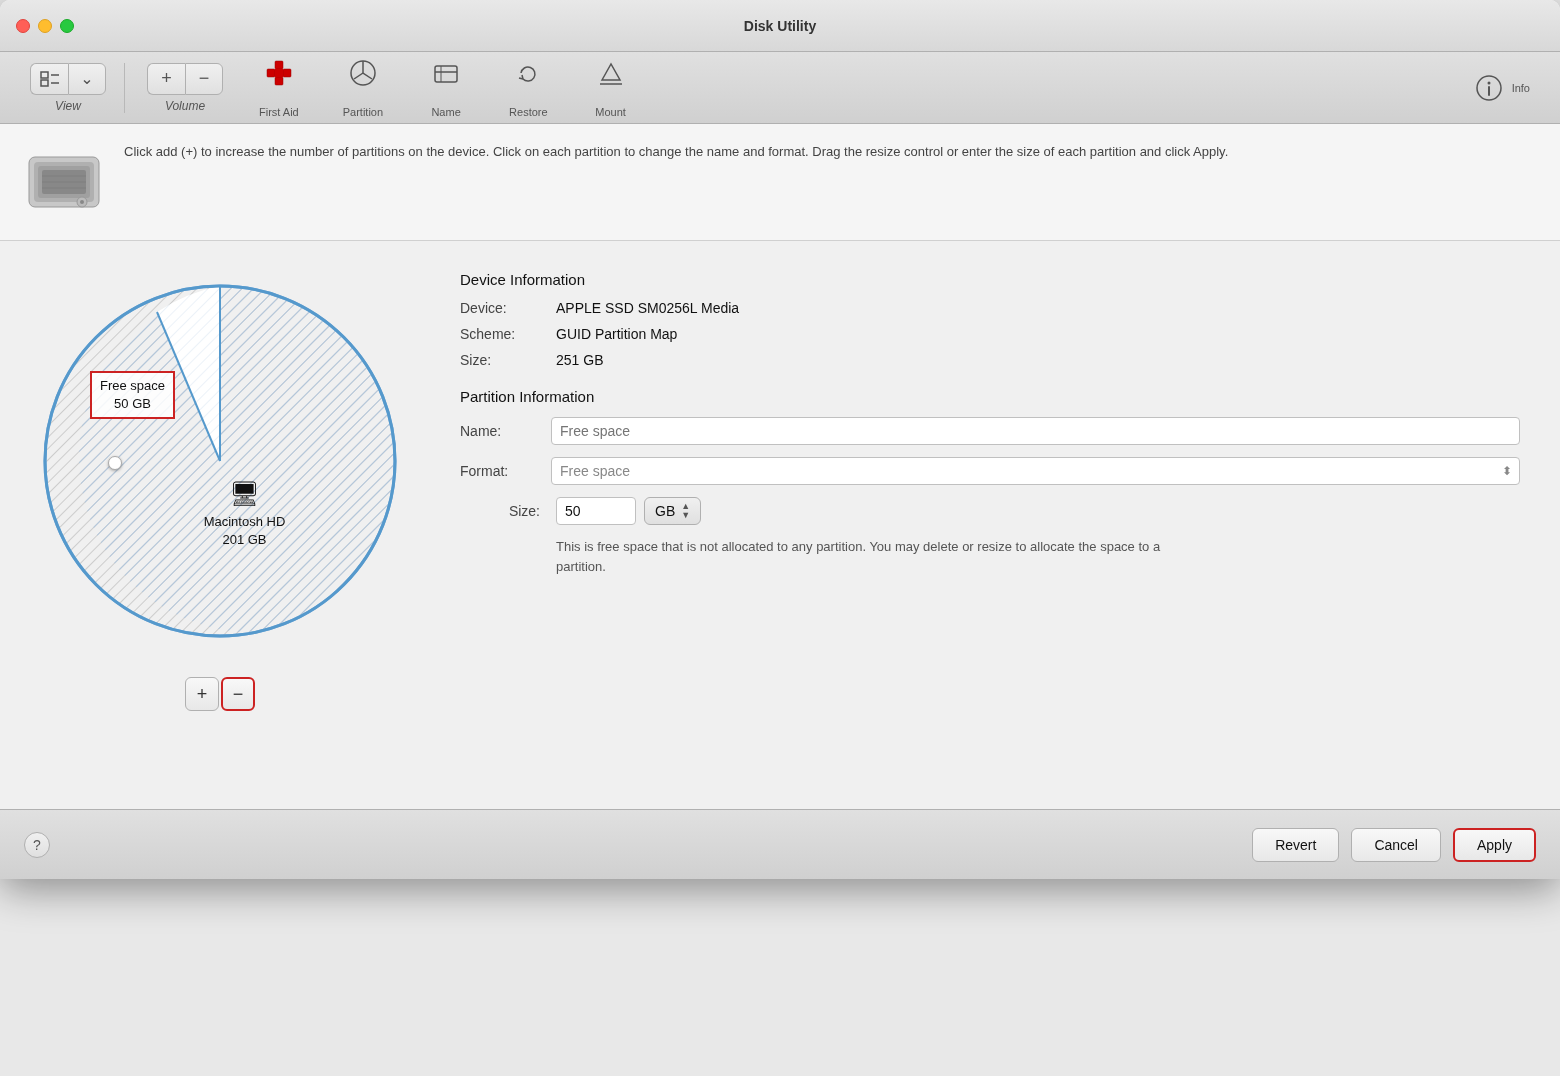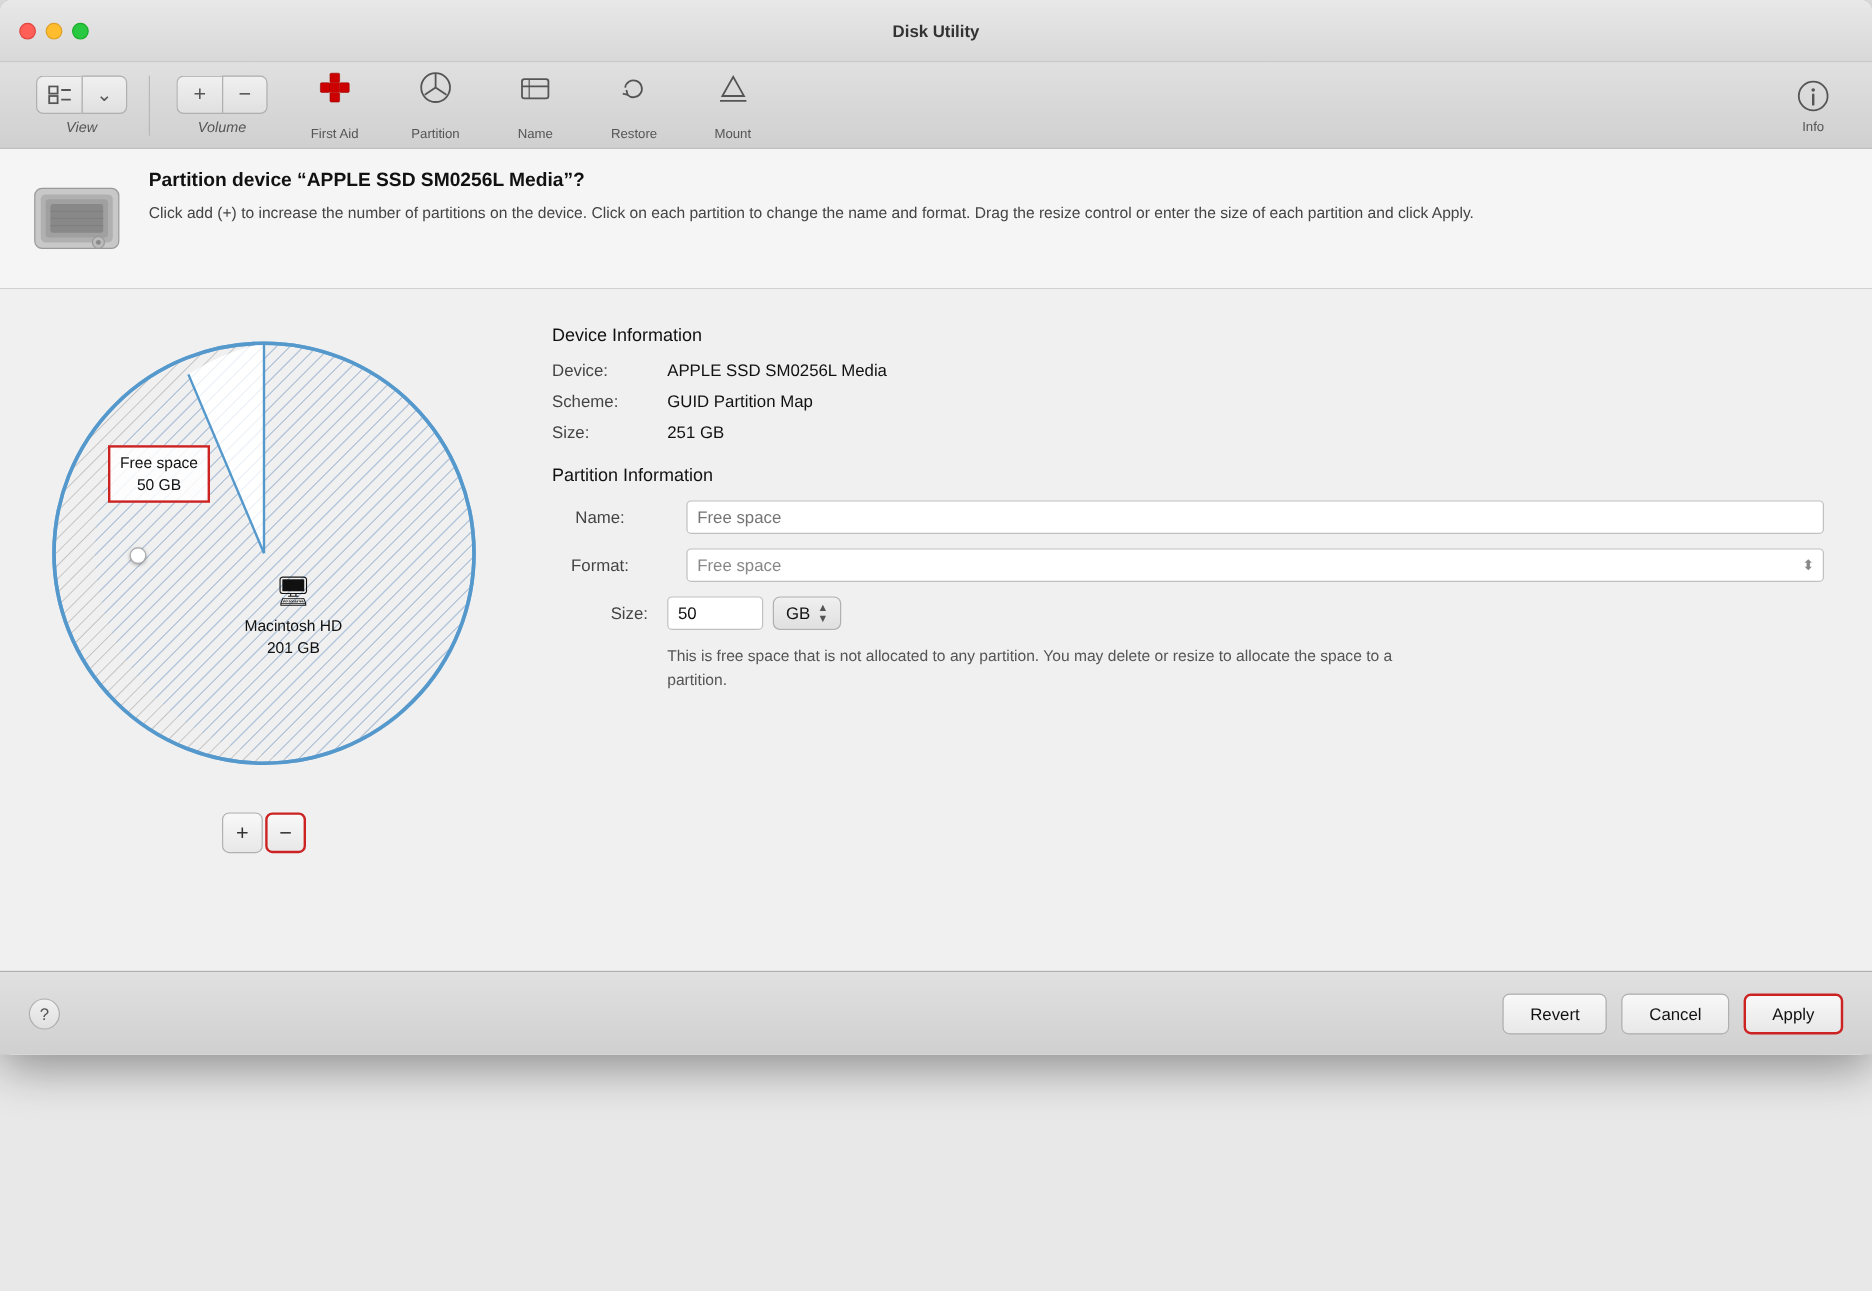--- a/index.html
+++ b/index.html
@@ -121,21 +121,21 @@
       font-size: 20px;
       color: #555;
     }
     .toolbar-tool-label {
       font-size: 11px;
       color: #555;
     }
     .toolbar-spacer { flex: 1; }
     .toolbar-info {
       display: flex;
-      flex-direction: column;
+      flex-direction: row;
       align-items: center;
       gap: 4px;
       padding: 0 14px;
     }
     .toolbar-info-icon {
       width: 38px;
       height: 32px;
       display: flex;
       align-items: center;
       justify-content: center;
@@ -281,23 +281,23 @@
       margin-top: 16px;
     }
     .form-row {
       display: flex;
       align-items: center;
       margin-bottom: 12px;
       font-size: 14px;
     }
     .form-label {
       width: 80px;
-      text-align: center;
+      text-align: left;
       color: #444;
-      margin-right: 32px;
+      margin-right: 11px;
       flex-shrink: 0;
     }
     .form-input {
       flex: 1;
       height: 28px;
       border: 1px solid #c0c0c0;
       border-radius: 4px;
       padding: 0 8px;
       font-size: 14px;
       color: #888;
@@ -559,21 +559,20 @@
           <rect x="14" y="24" width="52" height="32" rx="3" fill="#a0a0a0"></rect>
           <rect x="18" y="28" width="44" height="24" rx="2" fill="#888"></rect>
           <line x1="18" y1="34" x2="62" y2="34" stroke="#777" stroke-width="0.5"></line>
           <line x1="18" y1="40" x2="62" y2="40" stroke="#777" stroke-width="0.5"></line>
           <line x1="18" y1="46" x2="62" y2="46" stroke="#777" stroke-width="0.5"></line>
           <circle cx="58" cy="60" r="5" fill="#bbb" stroke="#999" stroke-width="1"></circle>
           <circle cx="58" cy="60" r="2" fill="#888"></circle>
         </svg>
       </div>
       <div class="info-text">
-        <div class="info-title">Partition device “APPLE SSD SM0256L Media”?</div>
         <div class="info-desc">Click add (+) to increase the number of partitions on the device. Click on each partition to change the name and format. Drag the resize control or enter the size of each partition and click Apply.</div>
       </div>
     </div>
 
     <div class="main-area">
 
       <div class="left-panel">
         <div class="pie-container">
           <svg viewBox="0 0 400 400" xmlns="http://www.w3.org/2000/svg">
             <defs>

